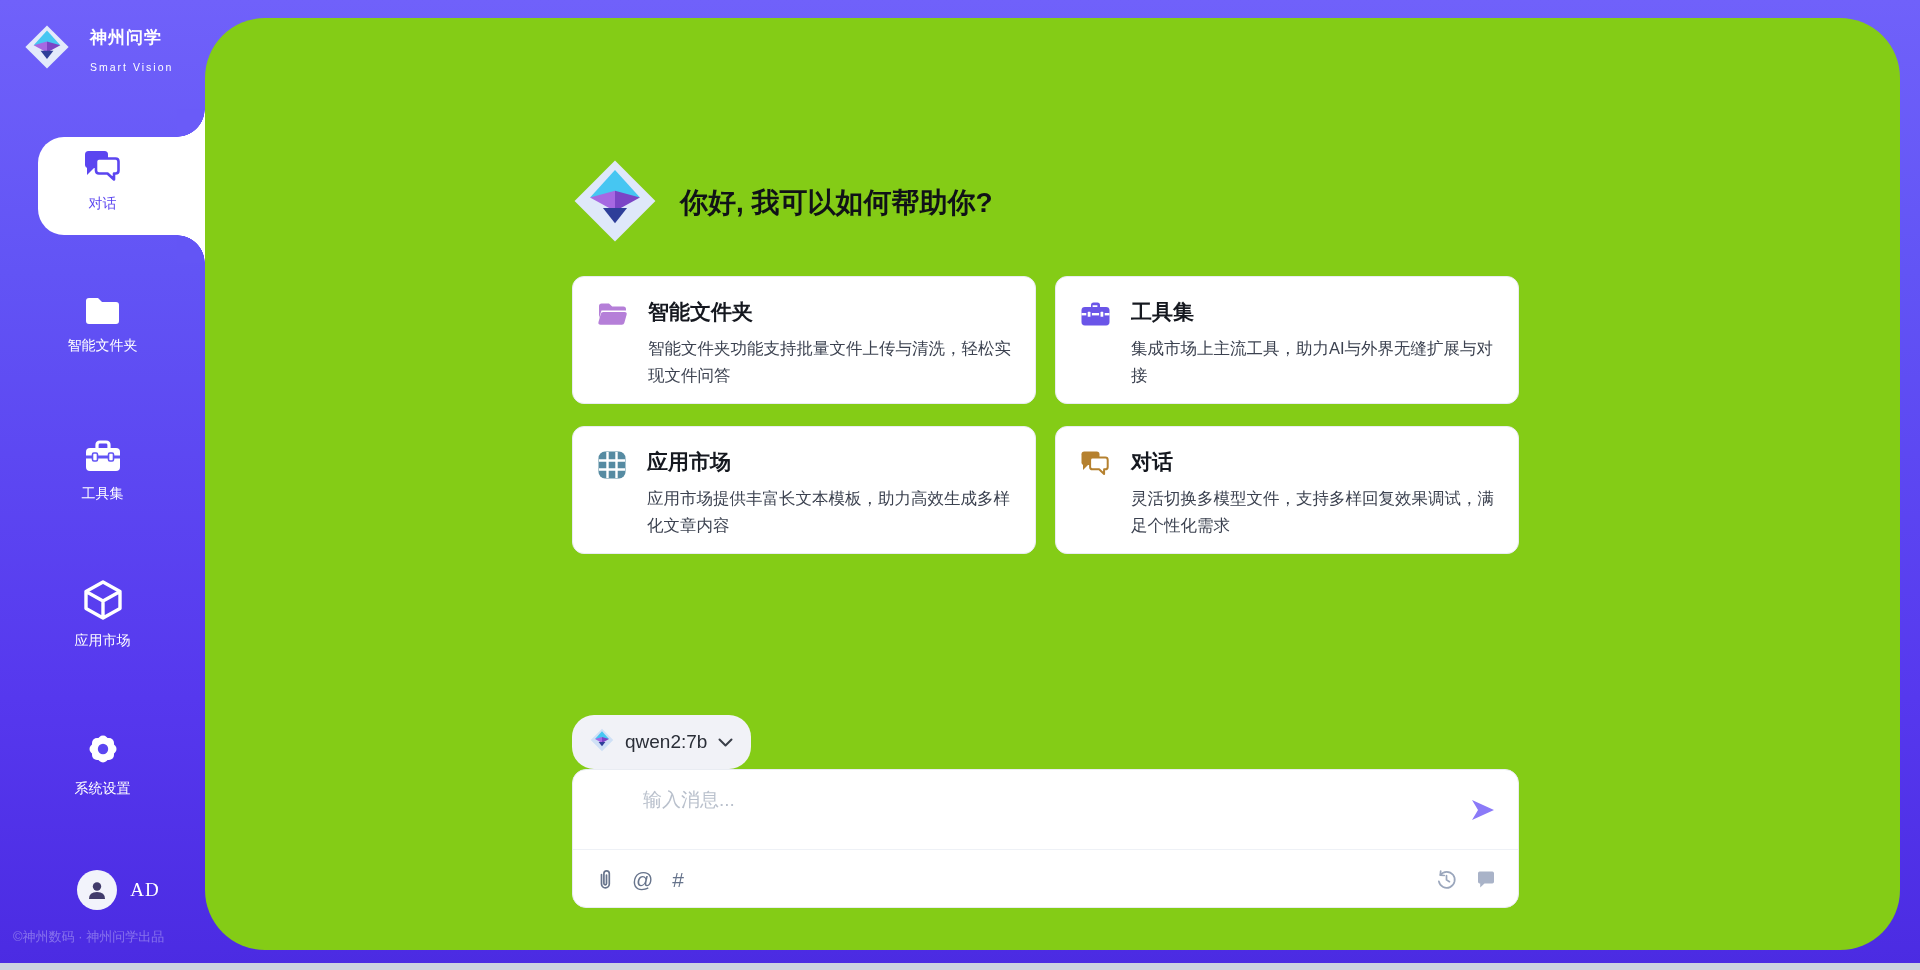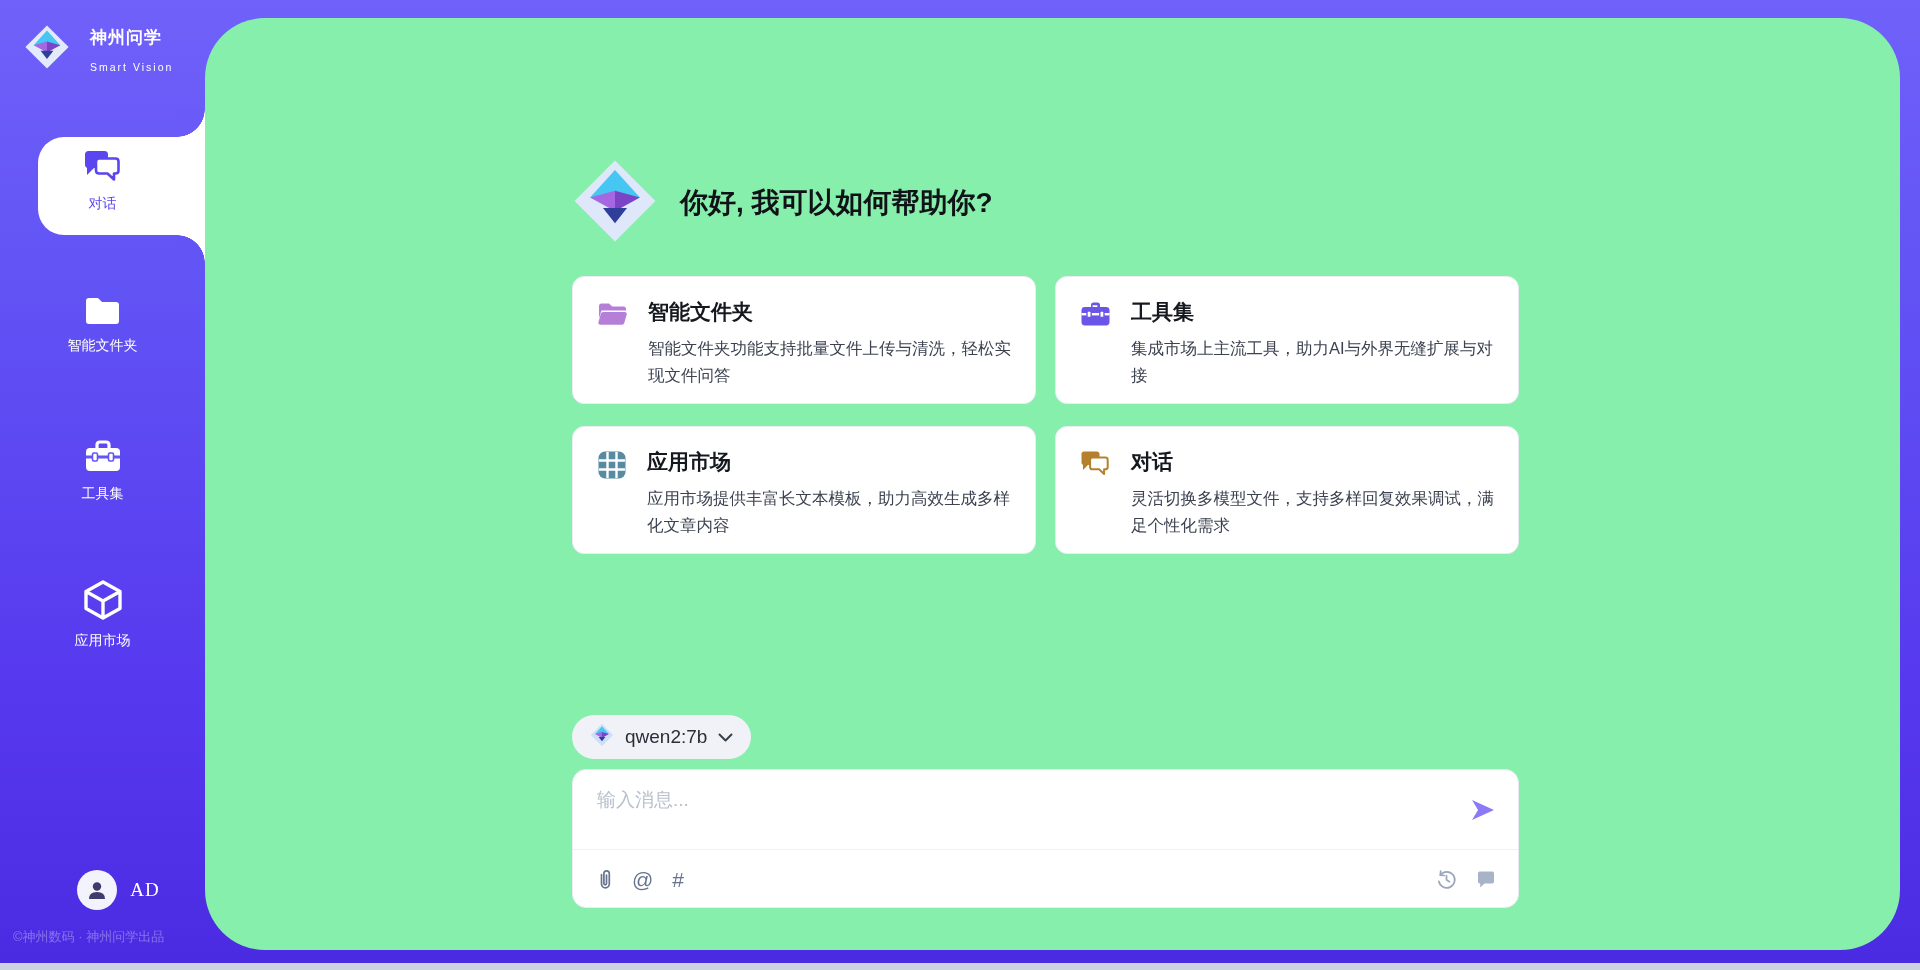--- a/index.html
+++ b/index.html
@@ -7,21 +7,21 @@
   body {
     position:relative;
     font-family:"Liberation Sans", sans-serif;
     background:linear-gradient(180deg,#7061fa 0%,#6254f5 28%,#5638ee 72%,#4b2be2 100%);
   }
   .bottom-edge { position:absolute; left:0; right:0; bottom:0; height:7px; background:#ccd2e0; }
 
   
   .main-panel {
     position:absolute; left:205px; top:18px; width:1695px; height:932px;
-    background:#86efac; border-radius:60px;
+    background:#84cc16; border-radius:60px;
   }
 
   
   .sidebar { position:absolute; left:0; top:0; width:205px; height:100%; }
   .logo-block { position:absolute; left:24px; top:24px; display:flex; align-items:center; gap:20px; }
   .logo-text-name { color:#fff; font-size:17px; font-weight:700; letter-spacing:1px; }
   .logo-text-sub { color:#fff; font-size:10.5px; letter-spacing:2px; margin-top:12px; }
 
   .active-blob { position:absolute; left:38px; top:137px; width:167px; height:98px;
     background:#fff; border-radius:26px 0 0 26px; }
@@ -47,27 +47,27 @@
   .greeting-title { font-size:28px; font-weight:800; color:#101217; }
 
   .cards { position:absolute; left:367px; top:258px; width:947px;
     display:grid; grid-template-columns:1fr 1fr; column-gap:19px; row-gap:22px; }
   .card { background:#fff; border:1px solid #e9ecf2; border-radius:12px;
     padding:21px 24px; height:128px; display:flex; gap:20px; cursor:pointer; }
   .card-icon { flex:none; margin-top:2px; }
   .card-title { font-size:21px; font-weight:700; color:#15181f; margin-bottom:9px; }
   .card-desc { font-size:16.5px; color:#3c4250; line-height:1.62; }
 
-  .model-pill { position:absolute; left:367px; top:697px; height:44px;
+  .model-pill { position:absolute; left:367px; top:697px; height:54px;
     background:#f1f2f7; border-radius:22px; display:inline-flex; align-items:center;
     gap:11px; padding:0 18px; cursor:pointer; }
   .model-name { font-size:19px; color:#2a2e37; }
 
   .composer { position:absolute; left:367px; top:751px; width:947px; height:139px;
-    border:1px solid #e9ecf2; border-radius:14px; background:#fff; }
+    border:1px solid #e9ecf2; border-radius:14px; background:#fff;padding-left:46px; }
   .composer-input { display:block; width:820px; height:52px; margin:17px 0 0 24px;
     border:none; outline:none; resize:none; font-size:19px; color:#333; font-family:inherit;
     background:transparent; }
   .composer-input::placeholder { color:#b9c0cc; }
   .send-btn { position:absolute; right:22px; top:27px; width:26px; height:26px; cursor:pointer; }
   .composer-divider { position:absolute; left:0; right:0; top:79px; border-top:1px solid #eef1f6; }
   .composer-tools { position:absolute; left:24px; right:22px; top:80px; height:58px;
     display:flex; align-items:center; gap:19px; }
   .tool-glyph { font-size:21px; color:#67748c; cursor:pointer; line-height:1; }
   .tools-spacer { flex:1; }
@@ -133,20 +133,33 @@
 
   <div class="nav-item nav-3">
     <span>
       <svg width="40" height="42" viewBox="0 0 40 42">
         <path d="M20 3 L37 12.5 L37 29.5 L20 39 L3 29.5 L3 12.5 Z M3 12.5 L20 22 L37 12.5 M20 22 L20 39" fill="none" stroke="#fff" stroke-width="3.4" stroke-linejoin="round" stroke-linecap="round"></path>
       </svg>
     </span>
     <span>应用市场</span>
   </div>
 
+  <div class="nav-item nav-4">
+    <span>
+      <svg width="40" height="40" viewBox="0 0 40 40">
+        <g fill="#fff">
+          <rect x="9" y="9" width="22" height="22" rx="5"></rect>
+          <rect x="9" y="9" width="22" height="22" rx="5" transform="rotate(45 20 20)"></rect>
+          <circle cx="20" cy="20" r="11"></circle>
+        </g>
+        <circle cx="20" cy="20" r="5.2" fill="#5b46f1"></circle>
+      </svg>
+    </span>
+    <span>系统设置</span>
+  </div>
 
   <div class="user-row">
     <span class="avatar">
       <svg width="24" height="24" viewBox="0 0 24 24">
         <circle cx="12" cy="8.5" r="4.2" fill="#413b6b"></circle>
         <path d="M4 21 q0 -7 8 -7 q8 0 8 7 Z" fill="#413b6b"></path>
       </svg>
     </span>
     <span class="user-name">AD</span>
   </div>

